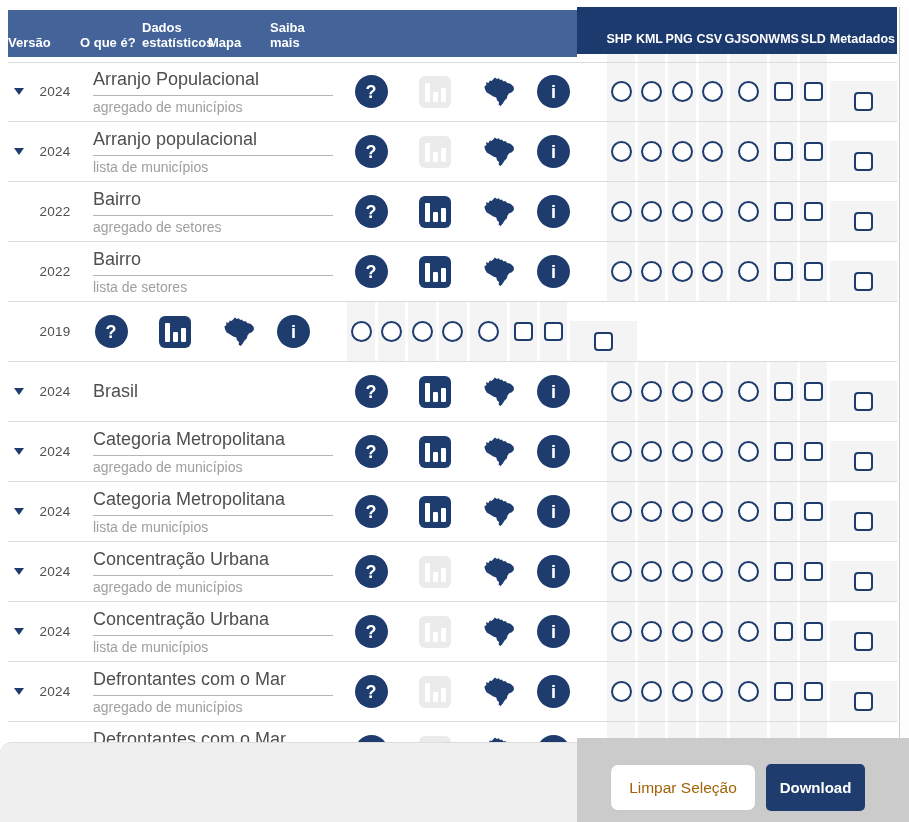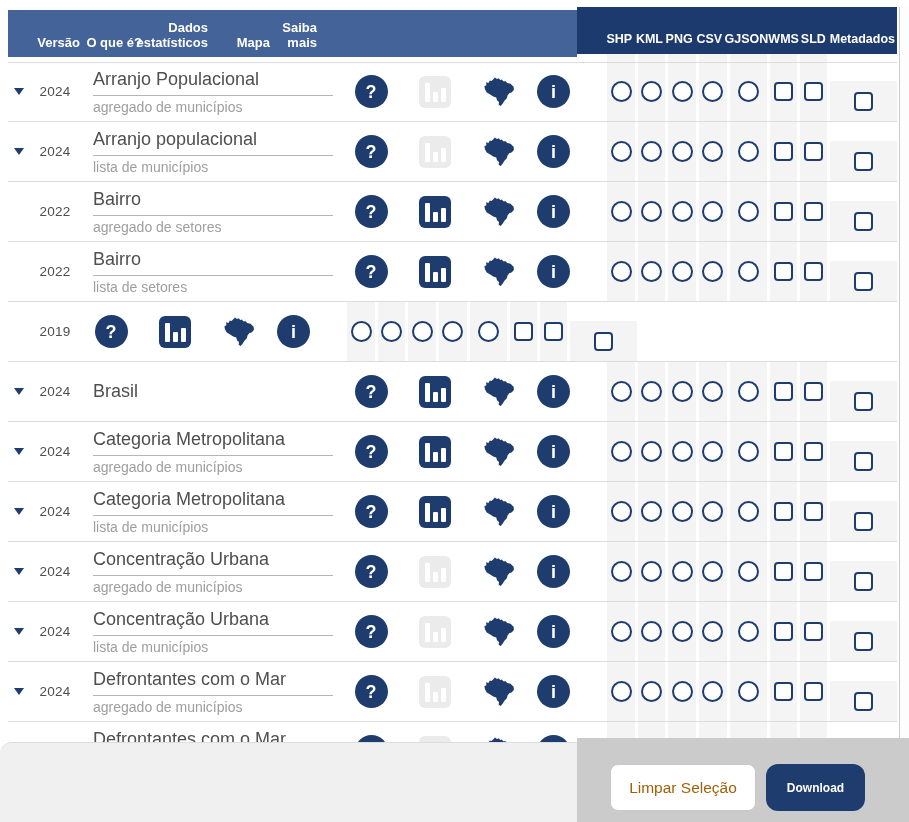--- a/index.html
+++ b/index.html
@@ -33,21 +33,21 @@
   .f-wms{width:33px;}
   .f-sld{width:32px;}
   .f-meta{width:77px;margin-top:19px;}
 
   
   .hdr-left{
     position:absolute;left:8px;top:10px;width:569px;height:41px;
     background:var(--header-blue);color:#fff;z-index:6;
     display:flex;align-items:flex-end;padding-bottom:6px;box-sizing:content-box;
   }
-  .hdr-left .hcell{display:flex;flex-direction:column;align-items:flex-end;justify-content:flex-end;
+  .hdr-left .hcell{display:flex;flex-direction:column;align-items:flex-start;justify-content:flex-end;
     font-size:13px;font-weight:bold;line-height:1.2;text-align:center;white-space:nowrap;}
   .hcell.h-versao{width:72px;}
   .hdr-right{
     position:absolute;left:577px;top:7px;width:320px;height:47px;
     background:var(--header-navy);color:#fff;z-index:6;
     display:flex;align-items:flex-end;padding-bottom:8px;box-sizing:border-box;
   }
   .hdr-right .hcell{display:flex;justify-content:center;align-items:flex-end;
     font-size:12.5px;font-weight:bold;white-space:nowrap;}
 
@@ -100,22 +100,22 @@
   
   .footer-left{position:absolute;left:0;top:742px;width:577px;height:80px;
     background:var(--footer-left-bg);border-top:1px solid #ddd;border-top-left-radius:12px;z-index:10;}
   .footer-right{position:absolute;left:577px;top:738px;width:332px;height:84px;
     background:var(--footer-right-bg);z-index:10;}
   .btn-clear{position:absolute;left:33px;top:26px;width:146px;height:47px;
     background:#fff;border:1px solid #c8c8c8;border-radius:8px;color:#a16207;
     font-size:15.5px;font-family:"Liberation Sans",sans-serif;cursor:pointer;
     display:flex;align-items:center;justify-content:center;}
   .btn-download{position:absolute;left:189px;top:26px;width:99px;height:47px;
-    background:var(--control-navy);border:none;border-radius:12px;color:#fff;font-weight:bold;
-    font-size:12px;font-family:"Liberation Sans",sans-serif;cursor:pointer;
+    background:var(--control-navy);border:none;border-radius:5px;color:#fff;font-weight:bold;
+    font-size:15px;font-family:"Liberation Sans",sans-serif;cursor:pointer;
     display:flex;align-items:center;justify-content:center;}
 </style>
 </head>
 <body>
 
 <div class="page">
 
   <div class="sliver">
     <div class="sliver-left">
       <span class="frag">agregado de municípios</span>

